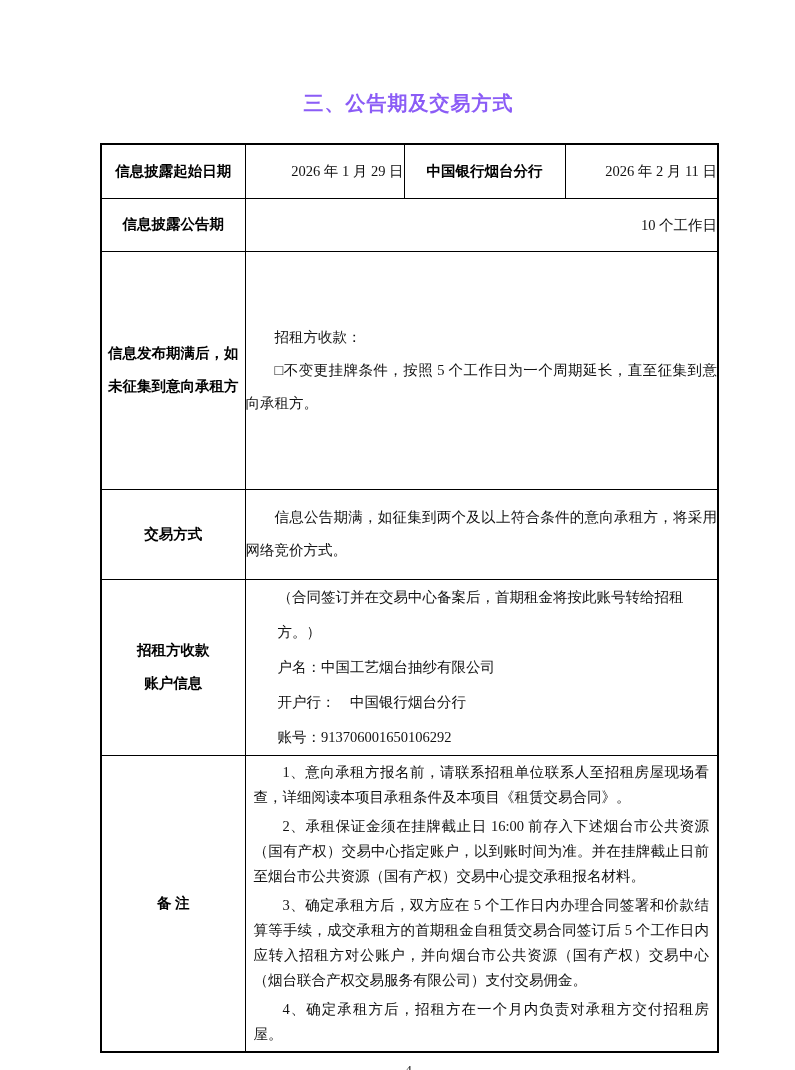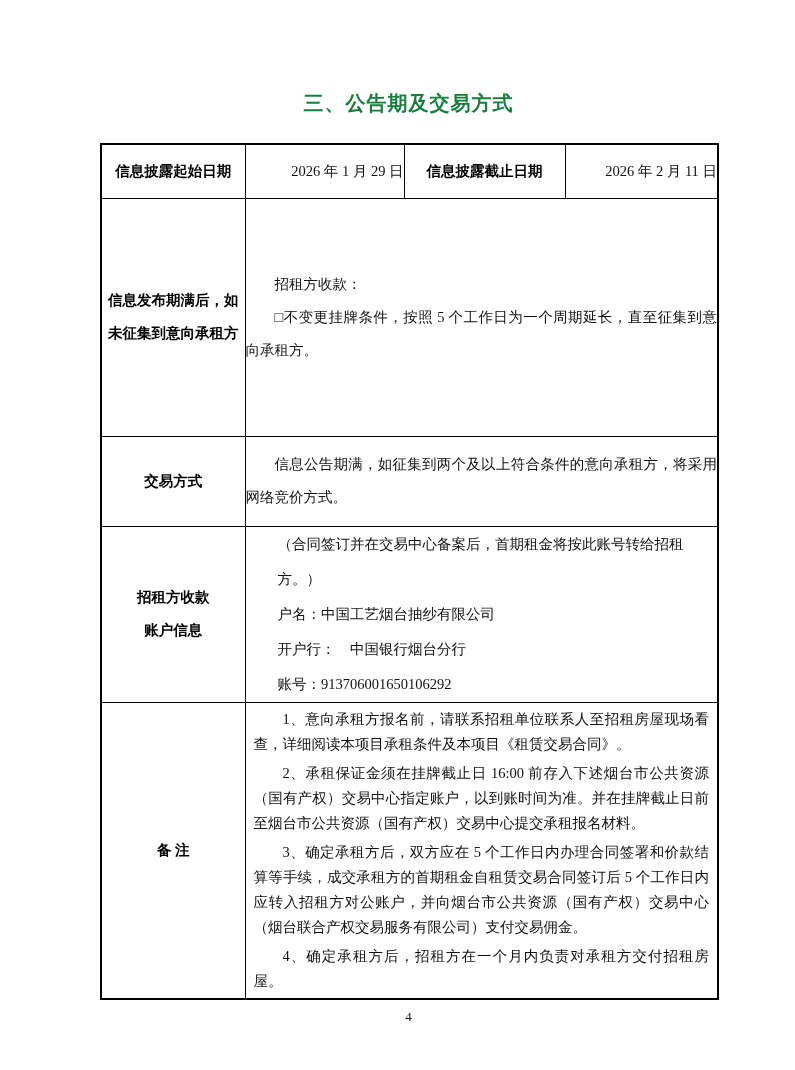--- a/index.html
+++ b/index.html
@@ -21,21 +21,21 @@
     left: 100px; top: 0;
     width: 617px;
   }
   .title {
     margin: 0 0 27px 0;
     padding-top: 91px;
     text-align: center;
     font-size: 20px;
     line-height: 25px;
     font-weight: bold;
-    color: #15803d;
+    color: #8b5cf6;
     letter-spacing: 1px;
   }
   table.doc-table {
     border-collapse: collapse;
     table-layout: fixed;
     width: 617px;
     border: 2px solid #000000;
     padding-left: 44px;
   }
   table.doc-table th, table.doc-table td {
@@ -92,24 +92,28 @@
       <colgroup>
         <col style="width:144px">
         <col style="width:159px">
         <col style="width:161px">
         <col style="width:153px">
       </colgroup>
       <tbody>
         <tr class="r1">
           <th class="lbl">信息披露起始日期</th>
           <td class="val-center">2026 年 1 月 29 日</td>
-          <th class="lbl">信息披露截止日期</th>
+          <th class="lbl">中国银行烟台分行</th>
           <td class="val-center">2026 年 2 月 11 日</td>
         </tr>
 
+        <tr class="r2">
+          <th class="lbl">信息披露公告期</th>
+          <td class="val-center" colspan="3">10 个工作日</td>
+        </tr>
 
         <tr class="r3">
           <th class="lbl">信息发布期满后，如未征集到意向承租方</th>
           <td class="cellpad" colspan="3">
             <p class="para indent">招租方收款：</p>
             <p class="para indent">□不变更挂牌条件，按照 5 个工作日为一个周期延长，直至征集到意向承租方。</p>
           </td>
         </tr>
 
         <tr class="r4">

